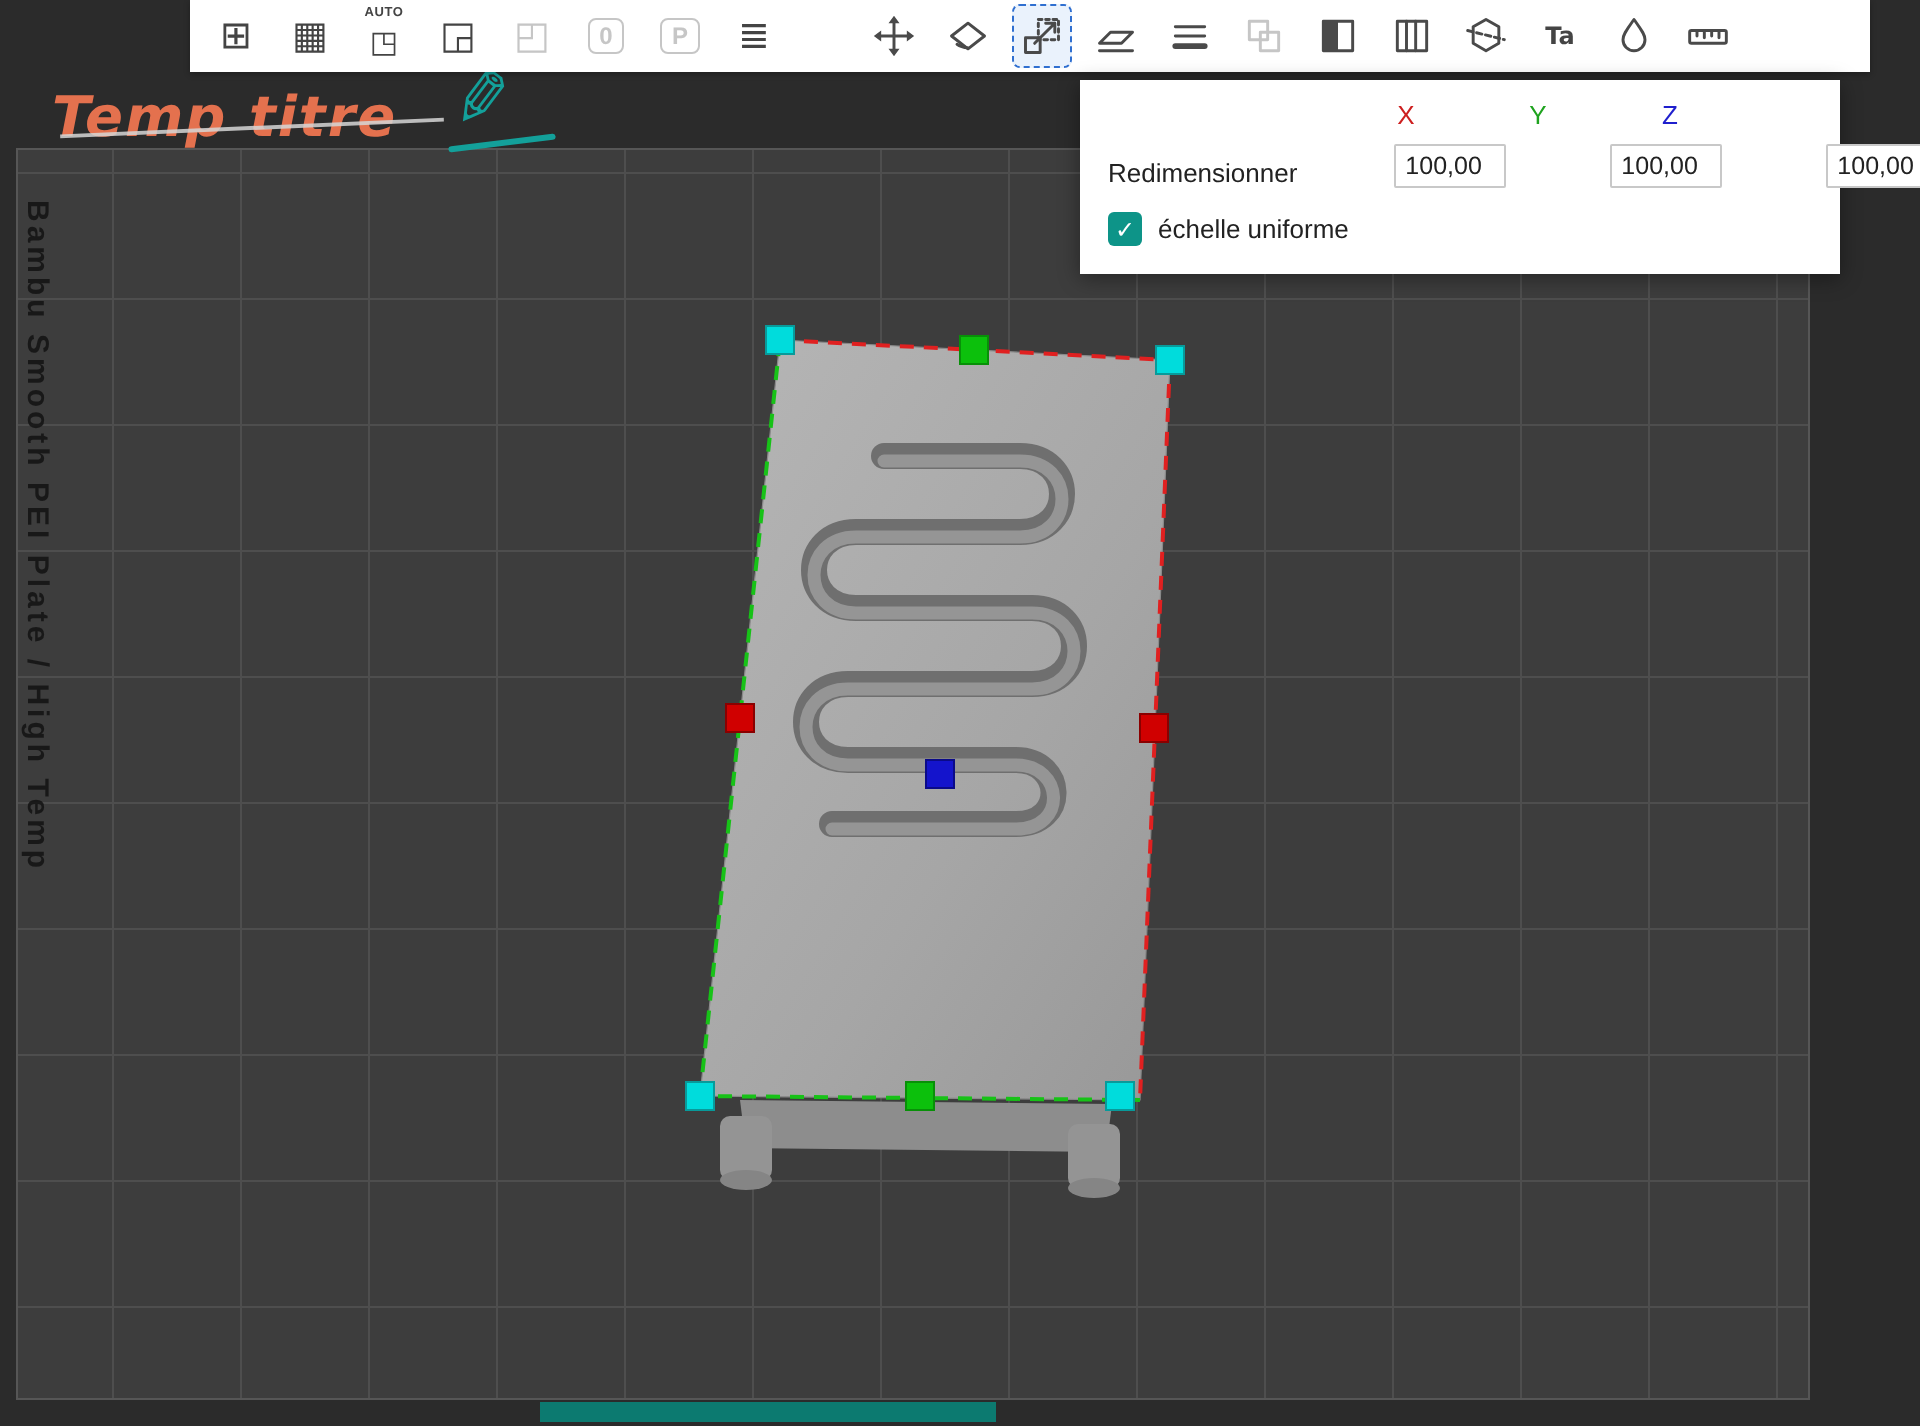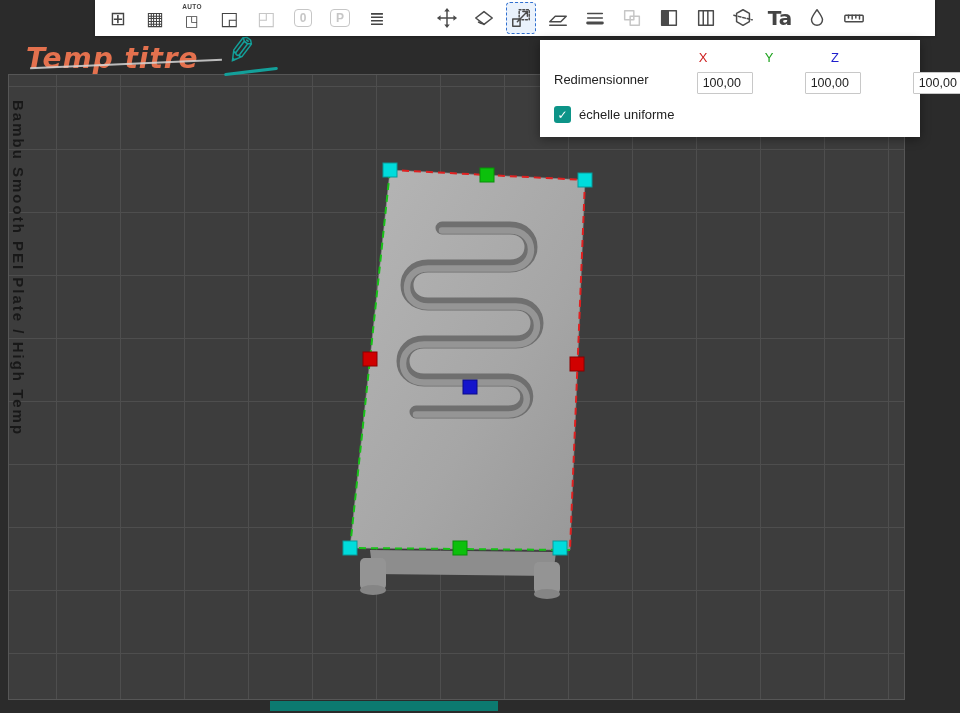--- a/index.html
+++ b/index.html
@@ -84,34 +84,34 @@
   }
   .tool.has-label .glyph { margin-top:7px; font-size:15px; }
   .tool.selected {
     border:1.5px dashed #2f6fd0; background:#eaf2fc;
   }
   .tool svg { width:22px; height:22px; display:block; }
   .ticon { stroke:#4a4a4a; fill:none; stroke-width:1.6; stroke-linecap:round; stroke-linejoin:round; }
   .tool.disabled .ticon { stroke:#c6c6c6; }
   .tfill { fill:#4a4a4a; stroke:none; }
   .sep { width:26px; height:1px; flex:0 0 auto; }
-  .text-glyph { font-size:20px; font-weight:600; color:#444; font-family:"DejaVu Sans",sans-serif; }
+  .text-glyph { font-size:12px; font-weight:600; color:#444; font-family:"DejaVu Sans",sans-serif; }
 
   
   .scale-panel {
     position:absolute; left:540px; top:40px; width:380px;
     background:#ffffff; box-shadow:0 2px 10px rgba(0,0,0,.4);
     padding:10px 14px 14px 14px; z-index:5;
   }
   .axis-head-row { display:flex; padding-left:118px; margin-bottom:7px; }
   .axis-head { width:62px; margin-right:4px; text-align:center; font-size:13px; font-weight:500; }
   .axis-x { color:#cd1f1f; }
   .axis-y { color:#1fa31f; }
   .axis-z { color:#1f1fcd; }
-  .scale-row { display:flex; align-items:flex-start; margin-bottom:6px;gap:48px; }
+  .scale-row { display:flex; align-items:flex-end; margin-bottom:6px;gap:48px; }
   .scale-row .row-label { width:118px; font-size:13px; color:#222; }
   .scale-row input {
     width:56px; height:22px; margin-right:4px; padding:1px 5px;
     border:1px solid #c8c8c8; border-radius:1px; font-size:12.5px;
     font-family:"Liberation Sans","DejaVu Sans",sans-serif; color:#222;
   }
   .scale-row .unit { font-size:13px; margin-left:4px; color:#222; }
   .uniform-row { display:flex; align-items:center; margin-top:12px; gap:8px; }
   .checkbox {
     width:17px; height:17px; background:#0d9488; border-radius:3px;

